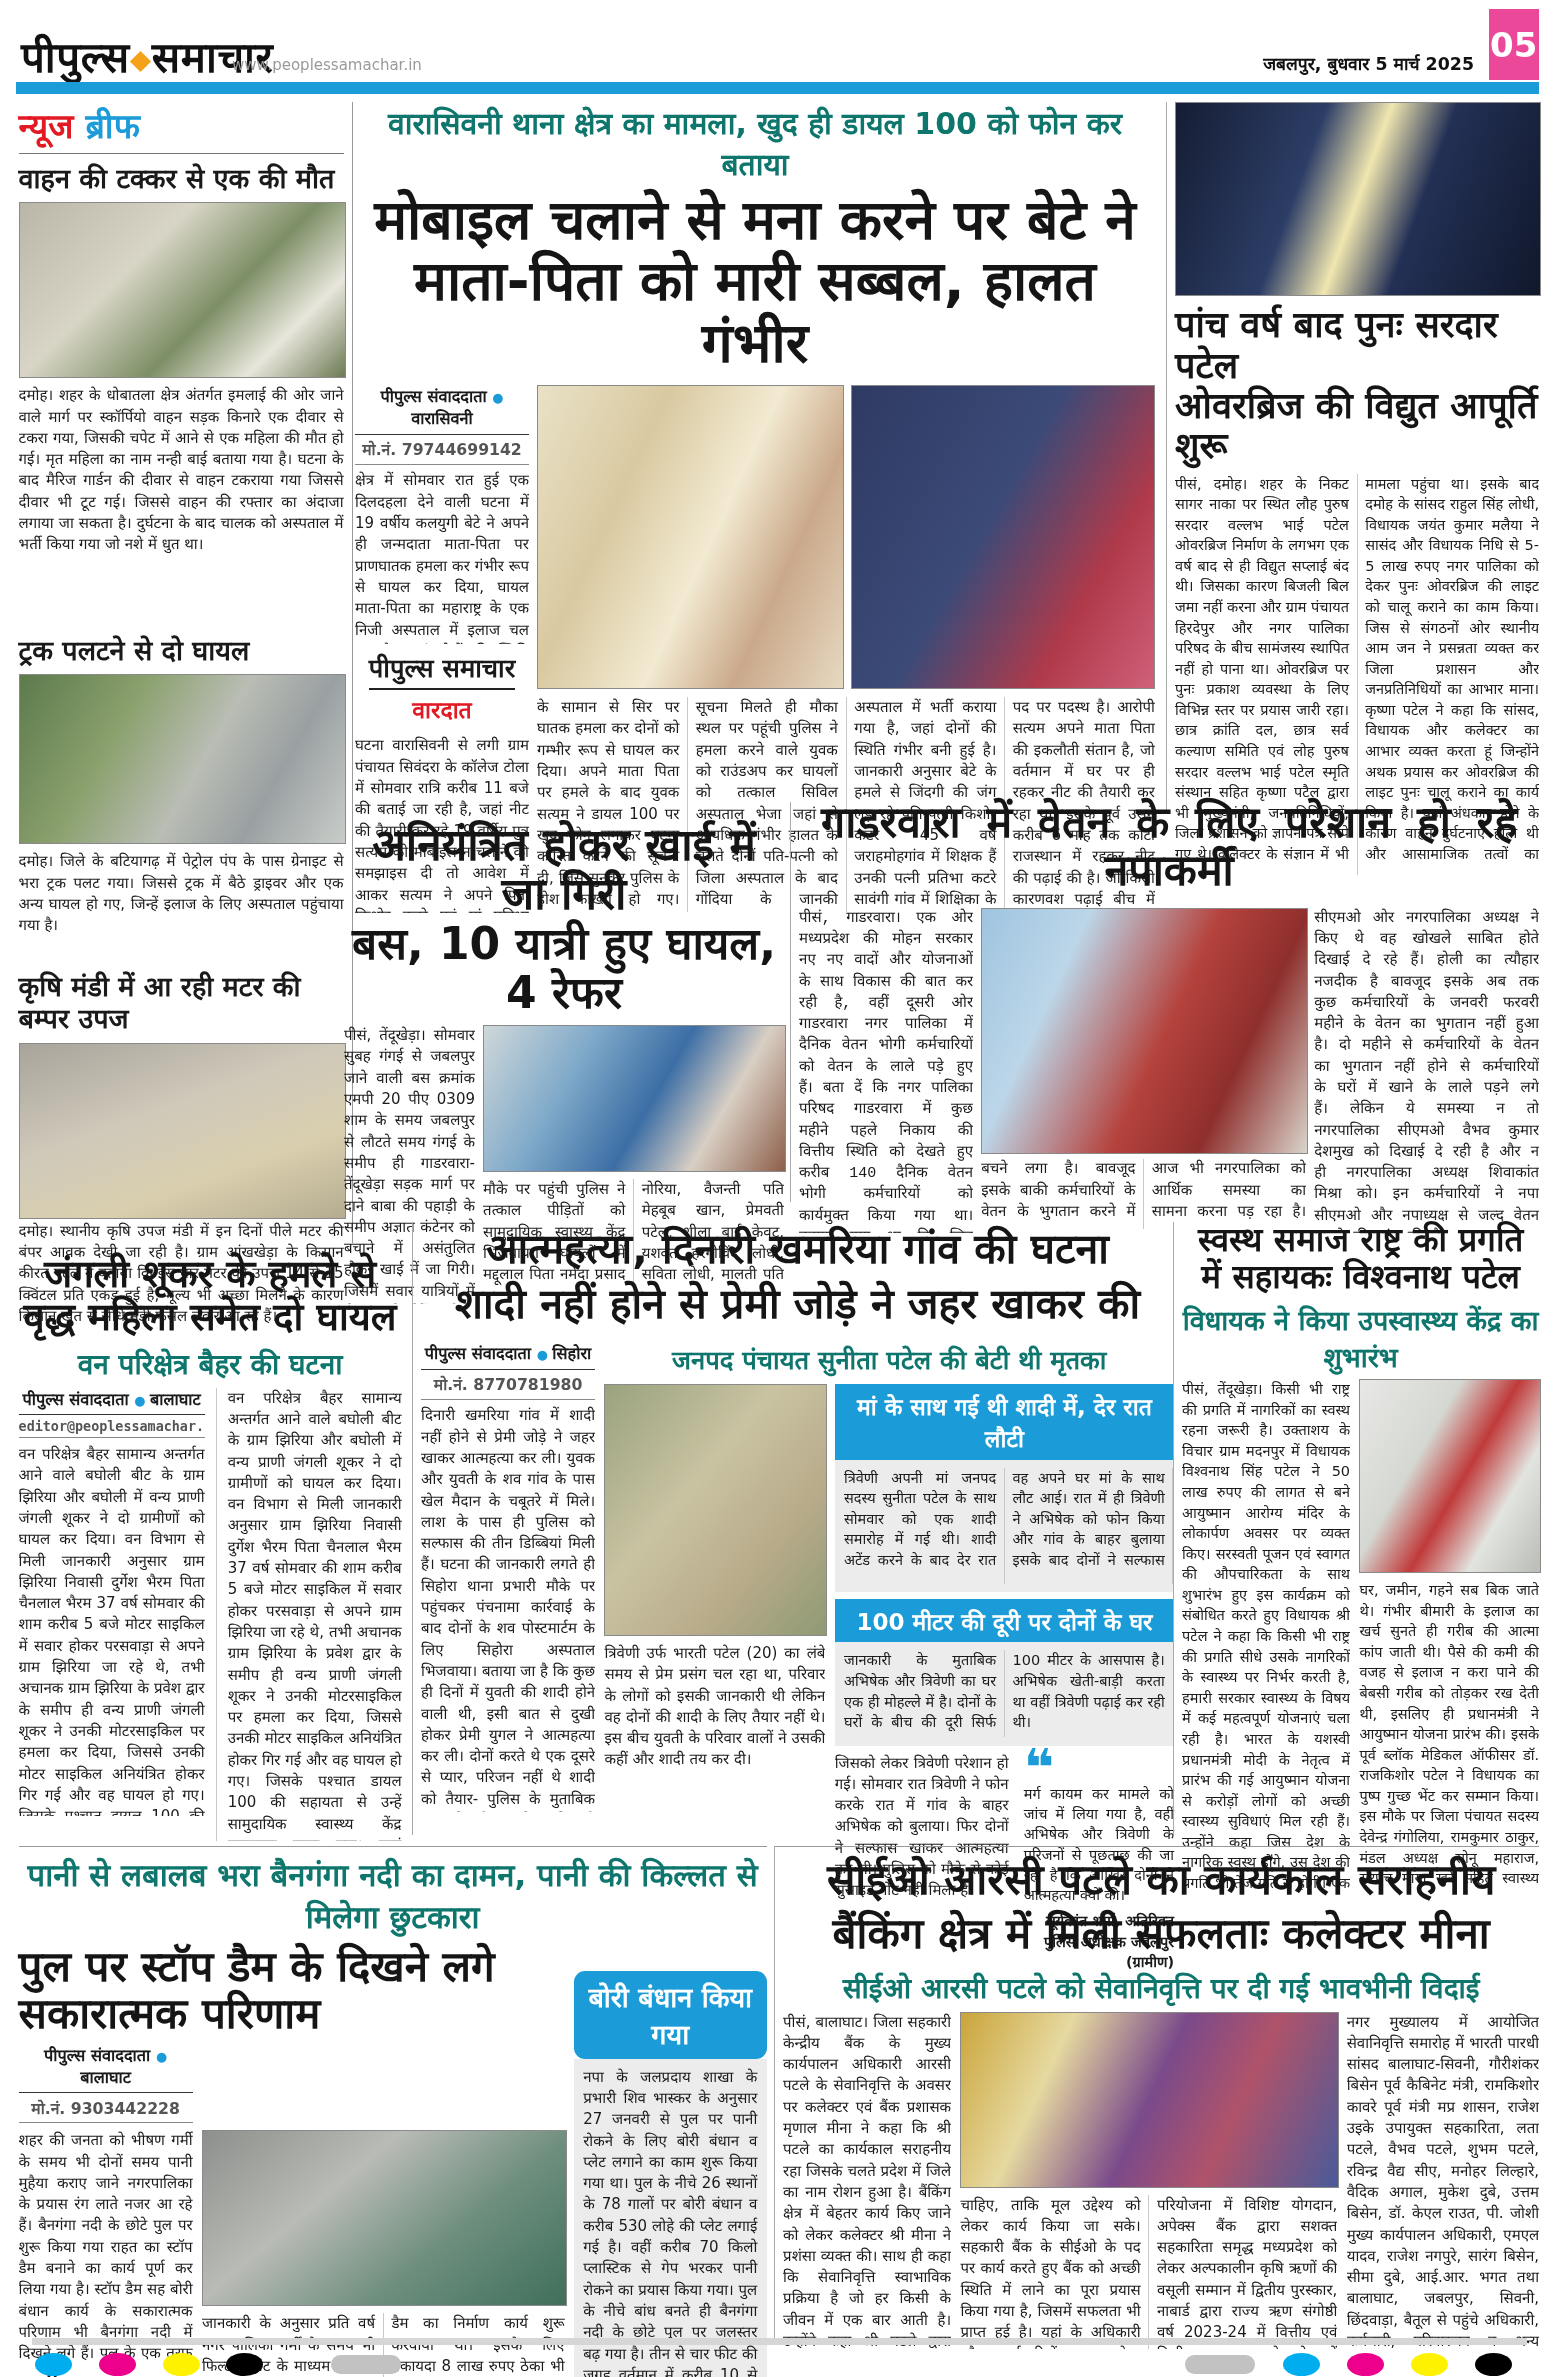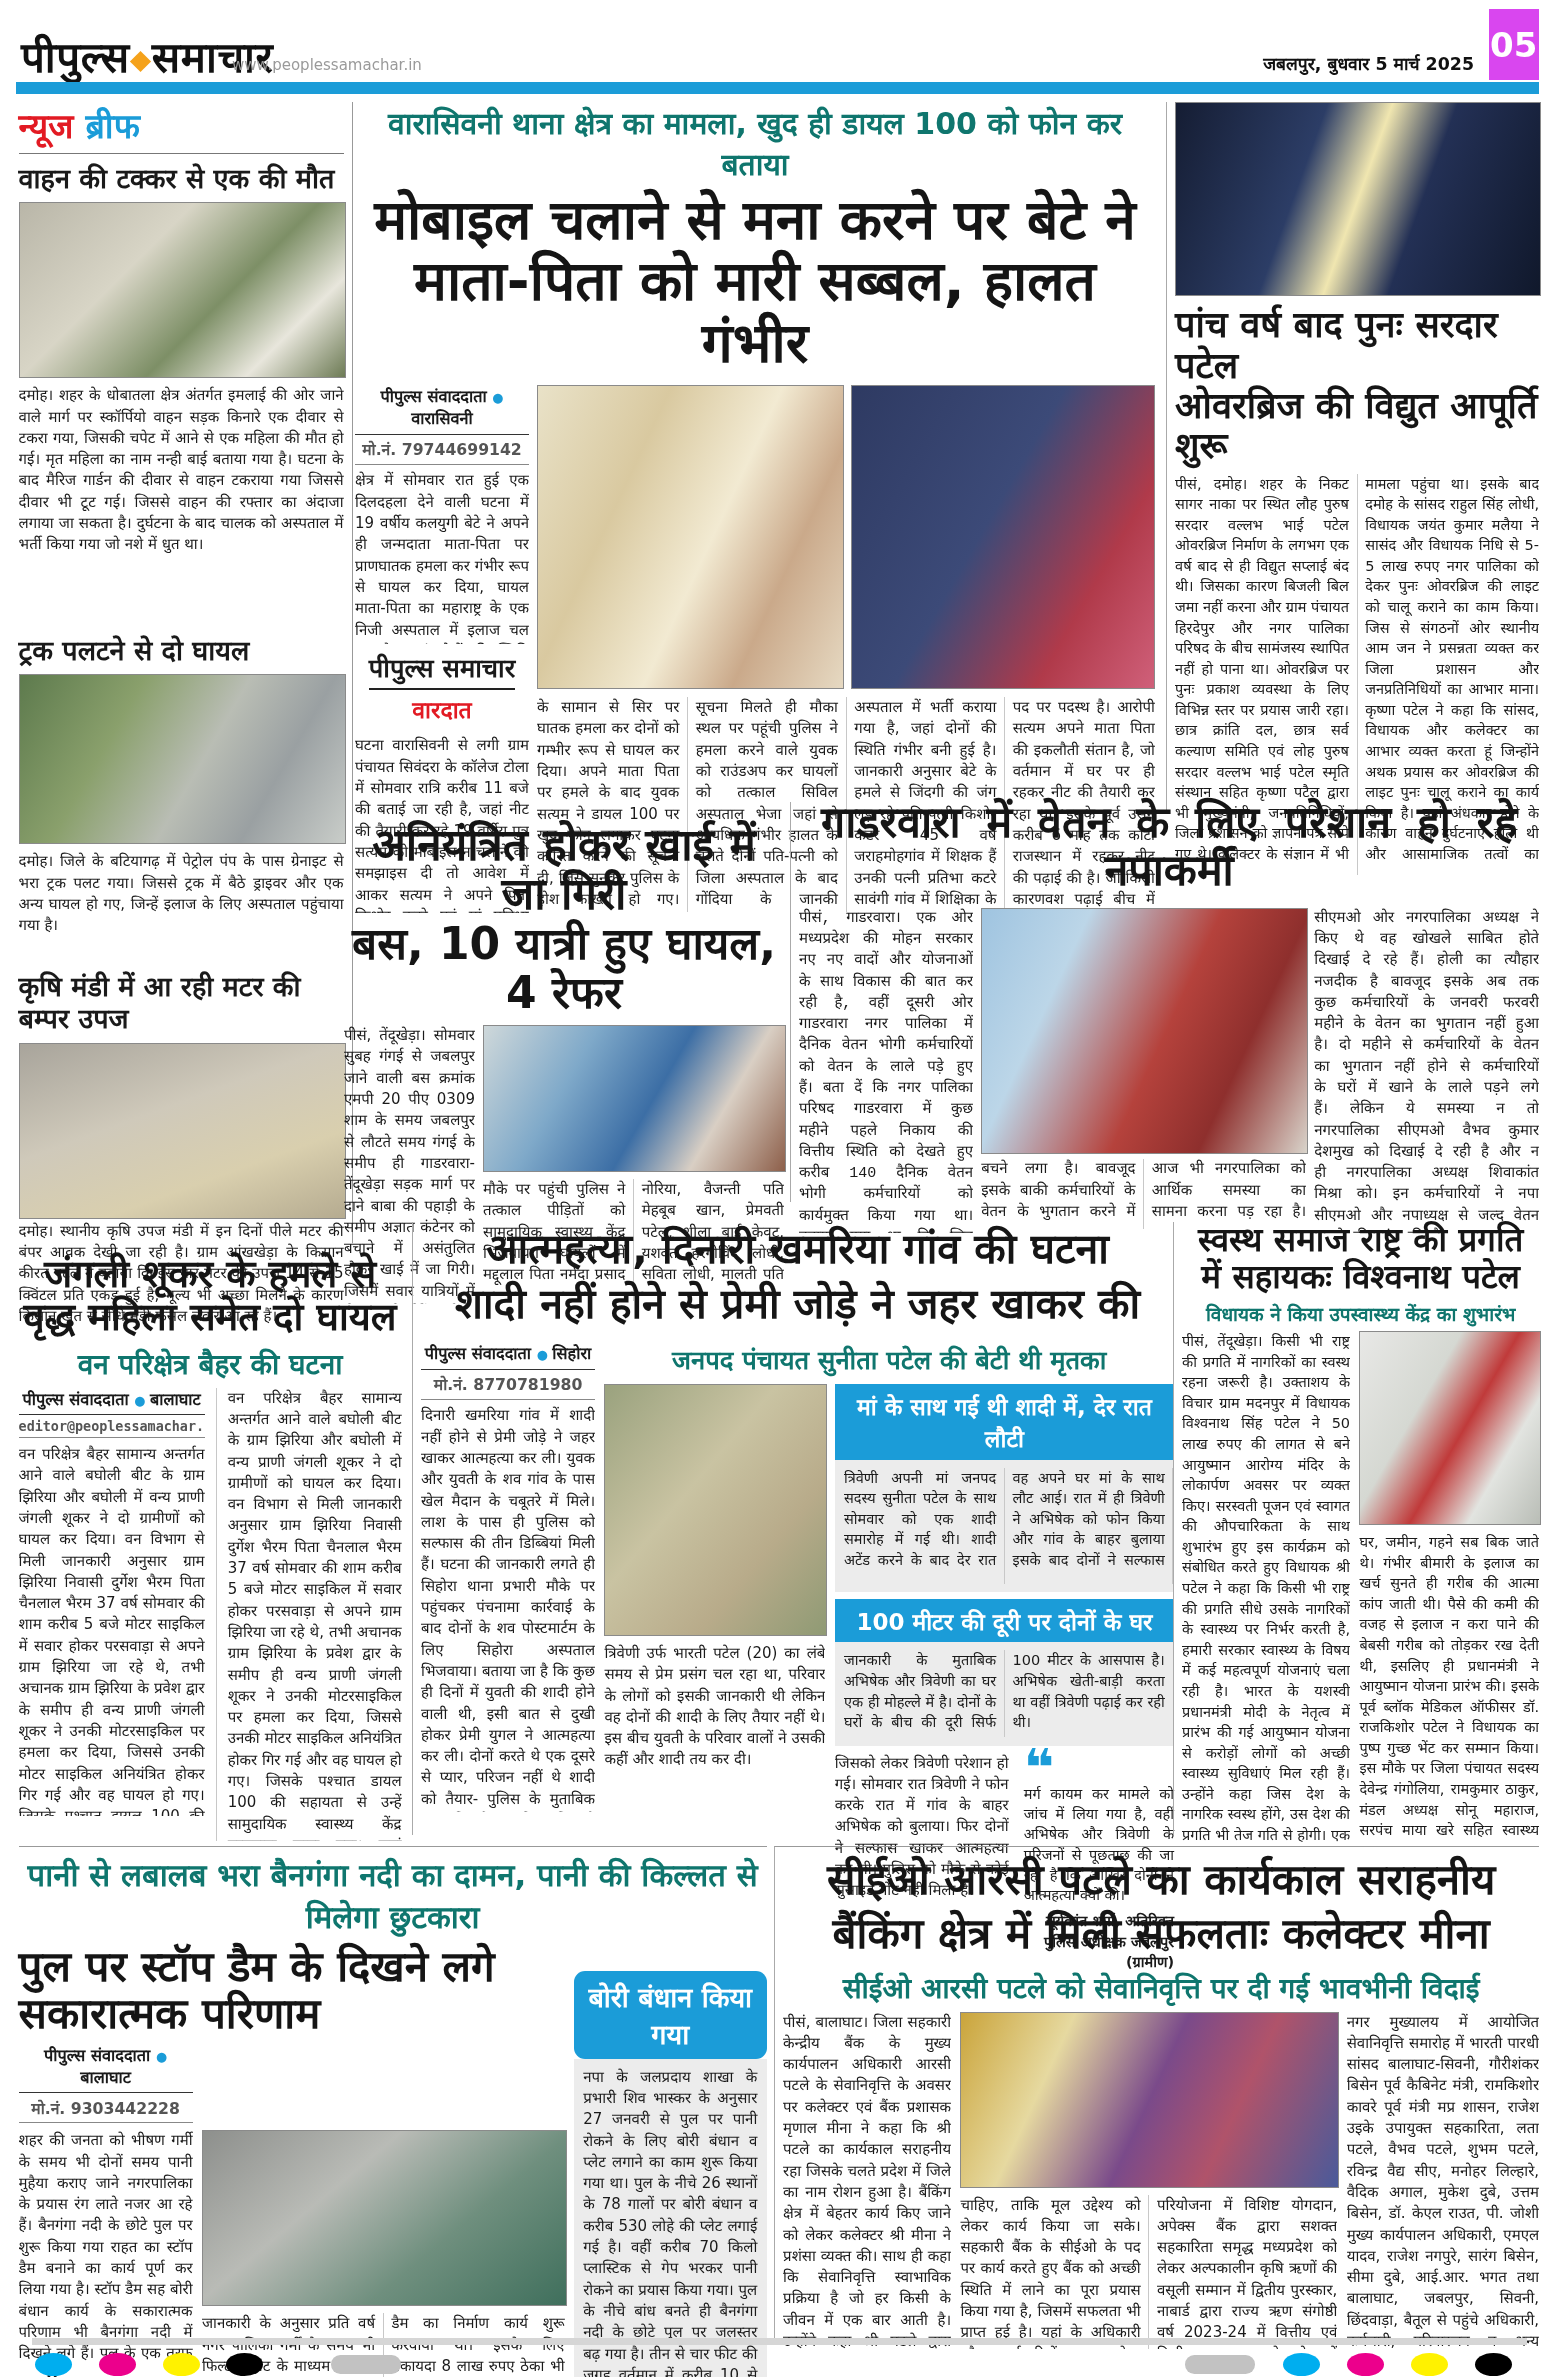--- a/index.html
+++ b/index.html
@@ -7,21 +7,21 @@
         font-family:"DejaVu Sans","Liberation Sans",sans-serif;color:#1a1a1a;overflow:hidden;}
   .abs{position:absolute;}
   
   #masthead{left:0;top:0;width:1555px;height:81px;}
   .mh-logo{position:absolute;left:21px;top:27px;font-size:42px;font-weight:bold;letter-spacing:0.6px;color:#111;white-space:nowrap;}
   .diamond{display:inline-block;width:15px;height:15px;background:#f5a21b;transform:rotate(45deg);margin:0 3.5px 3.5px 3.5px;}
   .mh-site{position:absolute;left:232px;top:56px;font-size:15px;color:#9a9a9a;}
   .mh-region{position:absolute;left:0;top:20px;width:1555px;text-align:center;font-size:38px;font-weight:bold;white-space:nowrap;}
   .mh-region .red{color:#e21a23;}
   .mh-date{position:absolute;right:81px;top:51px;font-size:17.4px;font-weight:bold;color:#111;}
-  .mh-page{position:absolute;right:16.3px;top:9.3px;width:50px;height:71px;background:#d946ef;color:#fff;
+  .mh-page{position:absolute;right:16.3px;top:9.3px;width:50px;height:71px;background:#ec4899;color:#fff;
            font-size:34px;font-weight:bold;display:flex;align-items:center;justify-content:center;}
   #blue-bar{left:16.3px;top:82px;width:1523px;height:11.6px;background:#1b9cd8;}
   
   .headline{font-weight:bold;color:#151515;text-align:center;line-height:1.12;}
   .kicker{font-weight:bold;color:#0f766e;text-align:center;}
   .byline{font-weight:bold;font-size:16.3px;text-align:center;border-bottom:1.7px solid #333;padding-bottom:4.6px;}
   .byline .place::before{content:"● ";color:#1b9cd8;font-size:12.8px;}
   .phone{font-weight:bold;font-size:15.7px;color:#555;text-align:center;padding:3.5px 0;border-bottom:1.2px solid #888;}
   .body{font-size:15px;line-height:1.42;text-align:justify;overflow:hidden;}
   .cols2{column-count:2;column-gap:16.3px;column-rule:0.6px solid #c8c8c8;}
@@ -206,21 +206,21 @@
         </div>
       </div>
     </div>
   </div>
 
   <div class="abs vrule-l" style="left:1173px;top:1222px;width:357px;height:613px;padding-left:8.1px;">
     <div class="headline" style="font-size:33px;">
       <div>स्वस्थ समाज राष्ट्र की प्रगति</div>
       <div>में सहायकः विश्वनाथ पटेल</div>
     </div>
-    <div class="kicker" style="font-size:19px;margin:4.6px 0;">विधायक ने किया उपस्वास्थ्य केंद्र का शुभारंभ</div>
+    <div class="kicker" style="font-size:27px;margin:4.6px 0;">विधायक ने किया उपस्वास्थ्य केंद्र का शुभारंभ</div>
     <div style="display:flex;gap:9.3px;height:511px;">
       <div class="body" style="width:168px;flex:none;height:100%;font-size:14.5px;">पीसं, तेंदूखेड़ा। किसी भी राष्ट्र की प्रगति में नागरिकों का स्वस्थ रहना जरूरी है। उक्ताशय के विचार ग्राम मदनपुर में विधायक विश्वनाथ सिंह पटेल ने 50 लाख रुपए की लागत से बने आयुष्मान आरोग्य मंदिर के लोकार्पण अवसर पर व्यक्त किए। सरस्वती पूजन एवं स्वागत की औपचारिकता के साथ शुभारंभ हुए इस कार्यक्रम को संबोधित करते हुए विधायक श्री पटेल ने कहा कि किसी भी राष्ट्र की प्रगति सीधे उसके नागरिकों के स्वास्थ्य पर निर्भर करती है, हमारी सरकार स्वास्थ्य के विषय में कई महत्वपूर्ण योजनाएं चला रही है। भारत के यशस्वी प्रधानमंत्री मोदी के नेतृत्व में प्रारंभ की गई आयुष्मान योजना से करोड़ों लोगों को अच्छी स्वास्थ्य सुविधाएं मिल रही हैं। उन्होंने कहा जिस देश के नागरिक स्वस्थ होंगे, उस देश की प्रगति भी तेज गति से होगी। एक समय था जब इलाज में लोगों के</div>
       <div style="flex:1;display:flex;flex-direction:column;">
         <div class="photo ph-ribbon" style="width:100%;height:192px;"></div>
         <div class="body" style="margin-top:7px;flex:1;font-size:14.5px;">घर, जमीन, गहने सब बिक जाते थे। गंभीर बीमारी के इलाज का खर्च सुनते ही गरीब की आत्मा कांप जाती थी। पैसे की कमी की वजह से इलाज न करा पाने की बेबसी गरीब को तोड़कर रख देती थी, इसलिए ही प्रधानमंत्री ने आयुष्मान योजना प्रारंभ की। इसके पूर्व ब्लॉक मेडिकल ऑफीसर डॉ. राजकिशोर पटेल ने विधायक का पुष्प गुच्छ भेंट कर सम्मान किया। इस मौके पर जिला पंचायत सदस्य देवेन्द्र गंगोलिया, रामकुमार ठाकुर, मंडल अध्यक्ष सोनू महाराज, सरपंच माया खरे सहित स्वास्थ्य विभाग एवं ग्रामीण जन उपस्थित रहे।</div>
       </div>
     </div>
   </div>
 
   <div class="abs" style="left:18.6px;top:1846px;width:748px;height:491px;border-top:1.2px solid #999;padding-top:5.8px;">

